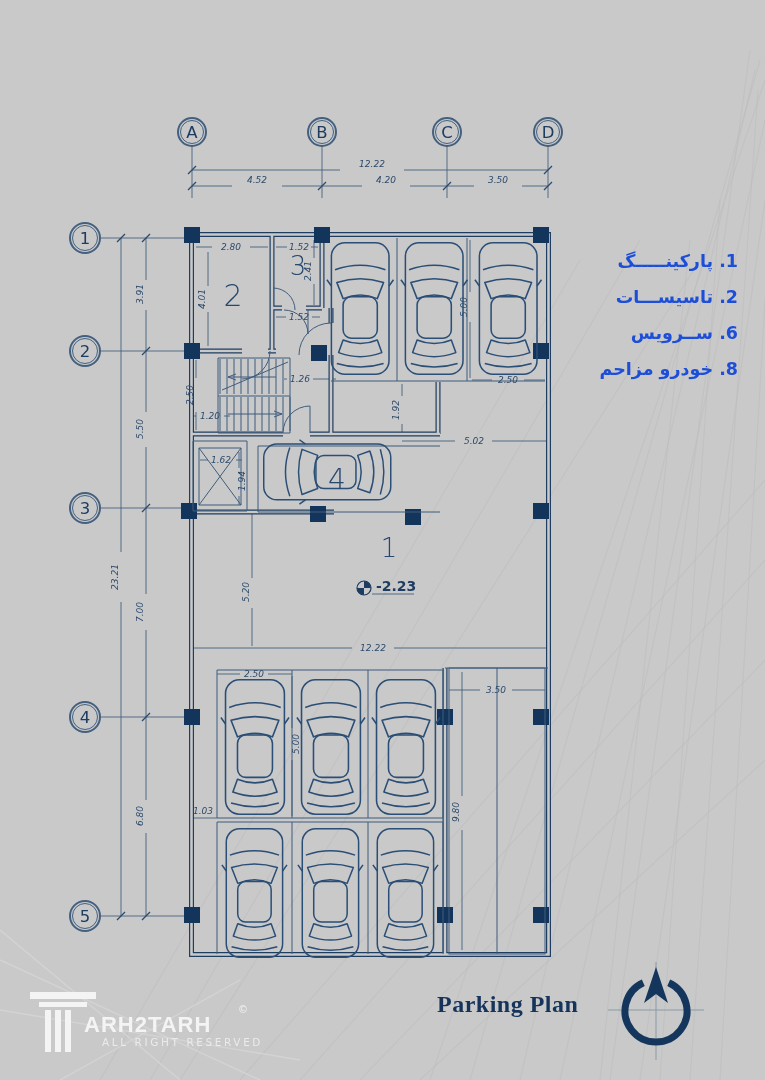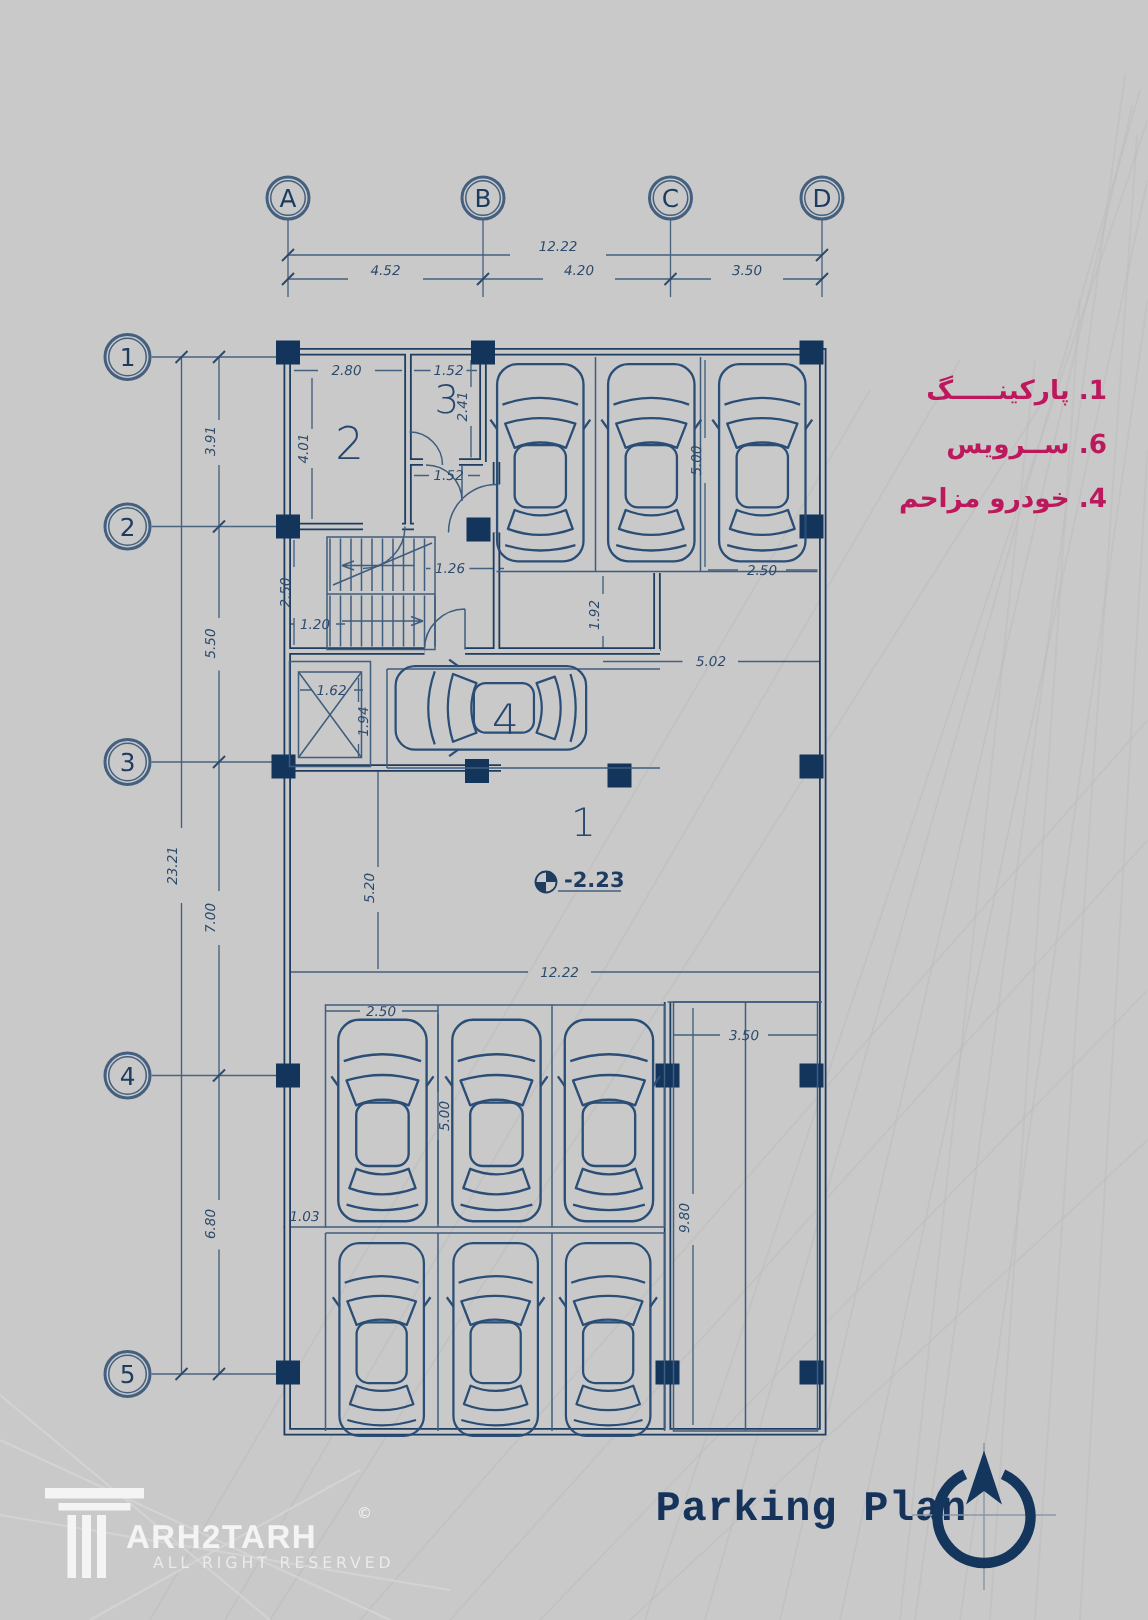--- a/index.html
+++ b/index.html
@@ -19,24 +19,24 @@
   .col{fill:#13355c;stroke:none}
   .car{fill:none;stroke:#2a4e75;stroke-width:1.7;stroke-linejoin:round}
   .dim{font:italic 9px "DejaVu Sans",sans-serif;fill:#2c4a6b;text-anchor:middle}
   .dimb{font:bold 14px "DejaVu Sans",sans-serif;fill:#1d3c60}
   .zone{font:300 26px "DejaVu Sans",sans-serif;fill:#27486d;text-anchor:middle}
   .z2{font-size:30px}.z4{font-size:28px}
   .gridlbl{font:16.5px "DejaVu Sans",sans-serif;fill:#1d3c60;text-anchor:middle}
   .bubble{fill:none;stroke:#44607f;stroke-width:2}
   .bubble2{fill:none;stroke:#44607f;stroke-width:1}
   .legend{position:absolute;top:251px;right:27px;width:170px;z-index:2;direction:rtl;
-          color:#be185d;font-size:17.5px;font-weight:700;text-align:start}
+          color:#1d4ed8;font-size:17.5px;font-weight:700;text-align:start}
   .legend-item{margin-bottom:16px;white-space:nowrap}
   .title{position:absolute;left:437px;top:991px;z-index:2;
-         font-family:Liberation Mono, monospace;font-weight:bold;font-size:28px;
+         font-family:Liberation Serif, serif;font-weight:bold;font-size:24px;
          color:#16345b;letter-spacing:.5px}
   .north{position:absolute;left:608px;top:958px;z-index:2}
   .logo{position:absolute;left:30px;top:992px;z-index:2;width:230px;height:70px;color:#f4f4f4}
   .bar1{width:66px;height:7px;background:#f4f4f4}
   .bar2{width:48px;height:5px;background:#f4f4f4;margin:3px 0 3px 9px}
   .shaft{width:26px;height:42px;margin-left:15px;
          background:repeating-linear-gradient(90deg,#f4f4f4 0 6px,rgba(0,0,0,0) 6px 10px)}
   .logo-text{position:absolute;left:54px;top:20px;font-family:"Liberation Sans",sans-serif;
              font-weight:bold;font-size:22px;letter-spacing:1px;white-space:nowrap}
   .logo-c{position:absolute;left:208px;top:12px;font-size:10px}
@@ -264,22 +264,23 @@
     <text class="dim" x="254" y="677">2.50</text>
     <text class="dim" x="299" y="744" transform="rotate(-90 299 744)">5.00</text>
     <text class="dim" x="203" y="814">1.03</text>
     <text class="dim" x="459" y="812" transform="rotate(-90 459 812)">9.80</text>
     <text class="dim" x="496" y="693">3.50</text>
   </g>
 </svg>
 
 <div class="legend">
   <div class="legend-item">1. پارکینـــــگ</div>
+  <div class="legend-item">2. تاسیســـات</div>
   <div class="legend-item">6. ســرویس</div>
-  <div class="legend-item">4. خودرو مزاحم</div>
+  <div class="legend-item">8. خودرو مزاحم</div>
 </div>
 
 <div class="title">Parking Plan</div>
 
 <svg class="north" width="96" height="104">
   <line x1="0" y1="52" x2="96" y2="52" stroke="#8a99a8" stroke-width="1"></line>
   <line x1="48" y1="4" x2="48" y2="102" stroke="#8a99a8" stroke-width="1"></line>
   <path d="M60.7,24.8 A31,31 0 1 1 35.3,24.8" fill="none" stroke="#14365d" stroke-width="7"></path>
   <polygon points="48,9 60,45 48,36 36,45" fill="#14365d"></polygon>
 </svg>

